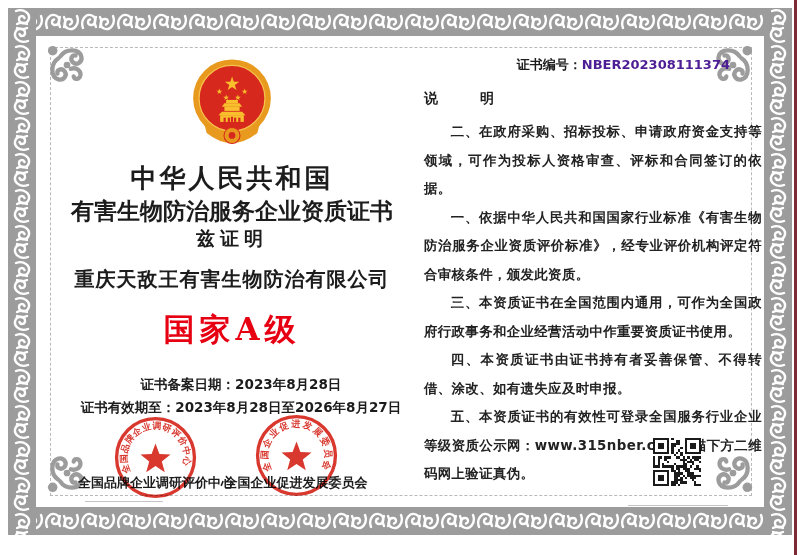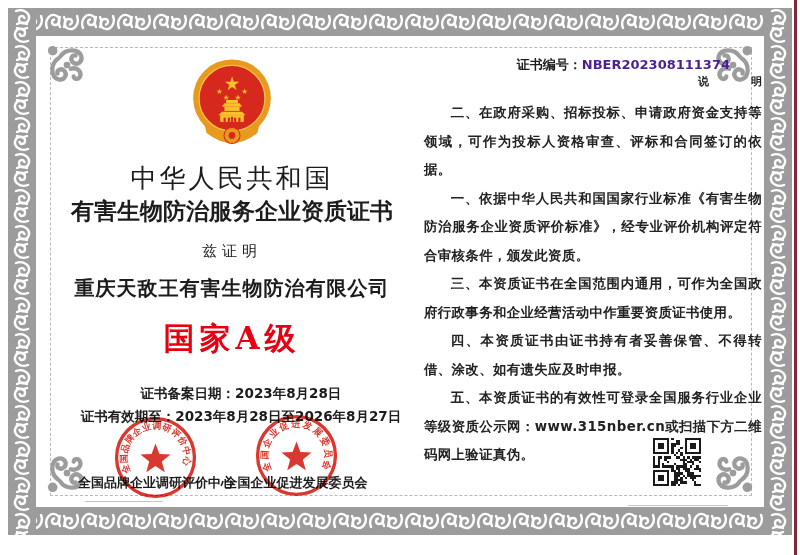--- a/index.html
+++ b/index.html
@@ -15,41 +15,41 @@
   .inner-rule{position:absolute;left:50px;top:47px;width:700px;height:447px;
               border:1px dashed #b9b9b9;}
   .flourish{position:absolute;width:42px;height:42px;}
   .fl-tl{left:46px;top:44px;}
   .fl-tr{left:712px;top:44px;transform:scaleX(-1);}
   .fl-bl{left:46px;top:452px;transform:scaleY(-1);}
   .fl-br{left:712px;top:452px;transform:scale(-1,-1);}
   
   .left-col{position:absolute;left:56px;top:48px;width:352px;text-align:center;color:#1c1c1c;}
   .emblem{display:block;margin:8px auto 0;width:86px;height:98px;}
-  .title1{font-size:26px;font-weight:normal;letter-spacing:3px;margin-top:8px;line-height:32px;}
+  .title1{font-size:26px;font-weight:bold;letter-spacing:3px;margin-top:8px;line-height:32px;}
   .title2{font-size:23px;font-weight:bold;letter-spacing:0px;margin-top:2px;line-height:30px;text-align:center;}
-  .certify{font-size:15px;font-weight:normal;letter-spacing:5px;margin-top:16px;}
+  .certify{font-size:19px;font-weight:bold;letter-spacing:5px;}
   .company{font-size:20px;font-weight:bold;letter-spacing:1px;margin-top:14px;}
   .grade{font-family:"DejaVu Serif",serif;font-size:31px;font-weight:bold;color:#e60012;
          letter-spacing:5px;margin-top:16px;}
   .dates{margin:22px 0 0 18px;text-align:center;font-size:13.5px;font-weight:bold;line-height:23px;}
   .seal{position:absolute;mix-blend-mode:multiply;opacity:.93;}
   .seal-1{left:111px;top:413px;width:89px;height:89px;}
   .seal-2{left:252px;top:411px;width:89px;height:89px;}
   .seal-label{position:absolute;font-size:13px;font-weight:bold;color:#1c1c1c;text-align:center;}
   .seal-label-1{left:56px;top:474px;width:200px;}
   .seal-label-2{left:214px;top:474px;width:164px;}
   .hairline{position:absolute;height:1px;background:#c4c4c4;}
   .hl-1{left:85px;top:501px;width:78px;}
   .hl-2{left:628px;top:505px;width:100px;}
   
   .right-col{position:absolute;left:424px;top:56px;width:338px;color:#1c1c1c;}
   .cert-no{font-size:13px;font-weight:bold;text-align:right;padding-right:32px;}
   .cert-no .num{color:#4c1d95;}
-  .explain-head{text-align:right;font-size:11px;font-weight:bold;}
+  .explain-head{text-align:left;font-size:14px;font-weight:bold;margin-top:16px;}
   .explain-head .sp{letter-spacing:42px;margin-right:-42px;}
   .explain-body{margin-top:10px;}
   .explain-body p{margin:0;font-size:13.4px;font-weight:bold;line-height:28.5px;
                   text-align:justify;text-indent:2em;letter-spacing:.4px;color:#222;}
   .qr{position:absolute;left:653px;top:438px;width:48px;height:48px;}
 </style>
 </head>
 <body>
 
 <div class="page">

